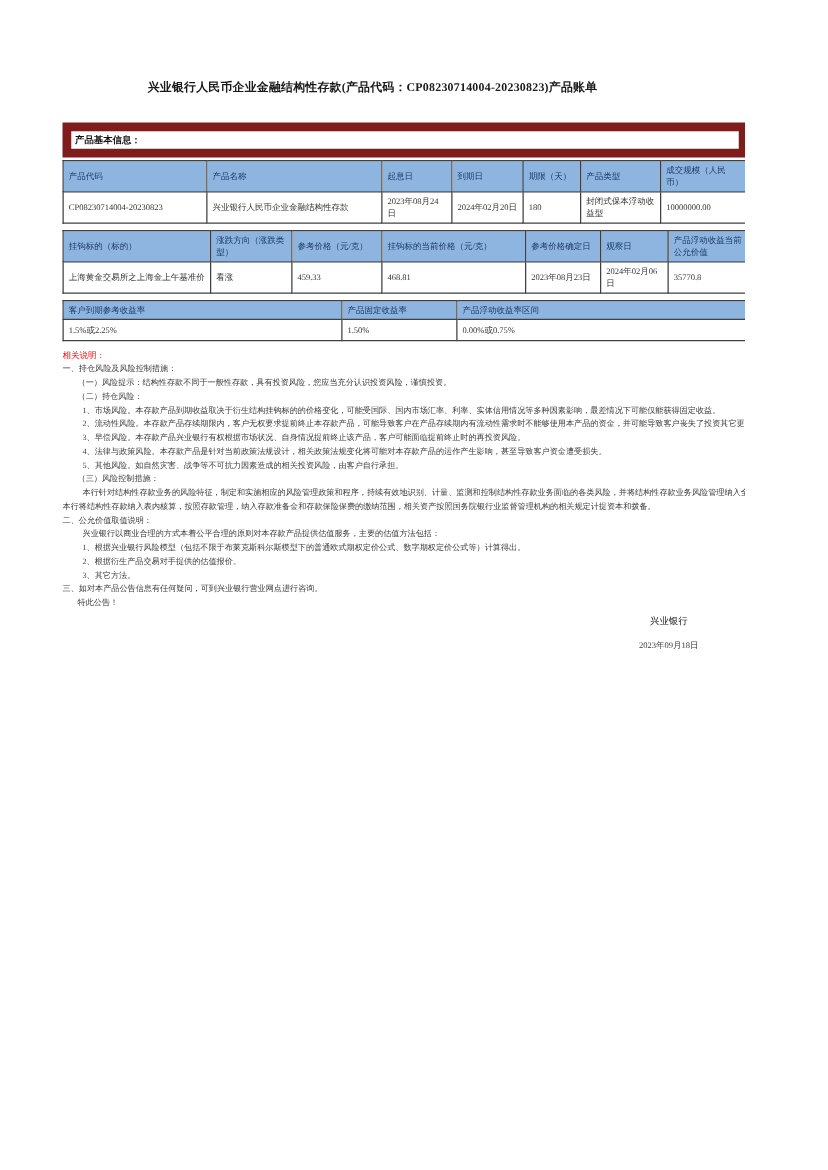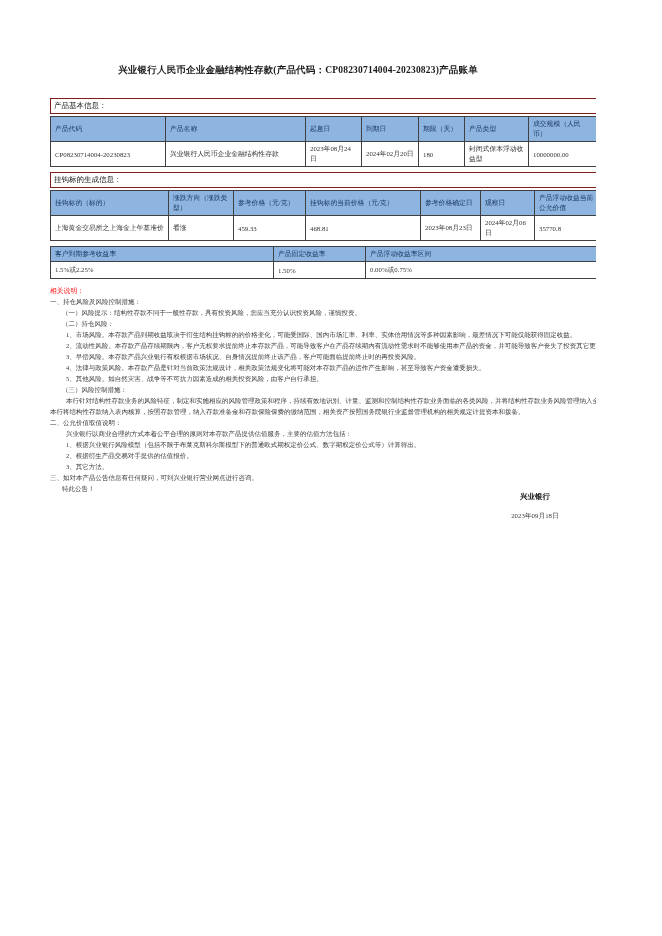--- a/index.html
+++ b/index.html
@@ -15,22 +15,22 @@
   .doc-title {
     position: absolute; top: 64px; left: 0; width: 100%;
     text-align: center;
     font-size: 9.5px; font-weight: bold; color: #1a1a1a;
     letter-spacing: 0.2px;
   }
 
   .content { position: absolute; left: 50px; top: 98px; width: 548px; }
 
   .section-title {
-    border: 1px solid #7f1d1d;
-    font-size: 7.5px; font-weight: normal; color: #111111;
+    border: 7px solid #7f1d1d;
+    font-size: 7.5px; font-weight: bold; color: #111111;
     padding: 2px 3px;
     background: #ffffff;
   }
   table.info {
     border-collapse: collapse;
     table-layout: fixed;
     width: 100%;
     margin-top: 2px;
     margin-bottom: 5px;
   }
@@ -75,21 +75,21 @@
     width: 600px;
   }
   .indent-0 { padding-left: 0; }
   .indent-1 { padding-left: 12px; }
   .indent-2 { padding-left: 16px; }
 
   .signature {
     position: absolute; top: 492px; left: 472px; width: 126px;
     text-align: center;
   }
-  .signature .bank { font-size: 7.5px; font-weight: bold; color: #111111; }
+  .signature .bank { font-size: 7.5px; font-weight: normal; color: #111111; }
   .signature .date { margin-top: 9px; font-size: 6.8px; color: #3a3a3a; }
 </style>
 </head>
 <body>
 
 <div class="page">
 
   <div class="doc-title">兴业银行人民币企业金融结构性存款(产品代码：CP08230714004-20230823)产品账单</div>
 
   <div class="content">
@@ -120,21 +120,20 @@
         <td>兴业银行人民币企业金融结构性存款</td>
         <td>2023年08月24日</td>
         <td>2024年02月20日</td>
         <td>180</td>
         <td>封闭式保本浮动收益型</td>
         <td>10000000.00</td>
       </tr>
     </tbody>
       </table>
 
-    <div class="section-title">挂钩标的生成信息：</div>
     <table class="info t2">
       <colgroup>
         <col style="width:118px">
           <col style="width:65px">
           <col style="width:72px">
           <col style="width:115px">
           <col style="width:60px">
           <col style="width:54px">
           <col style="width:64px">
       </colgroup>

